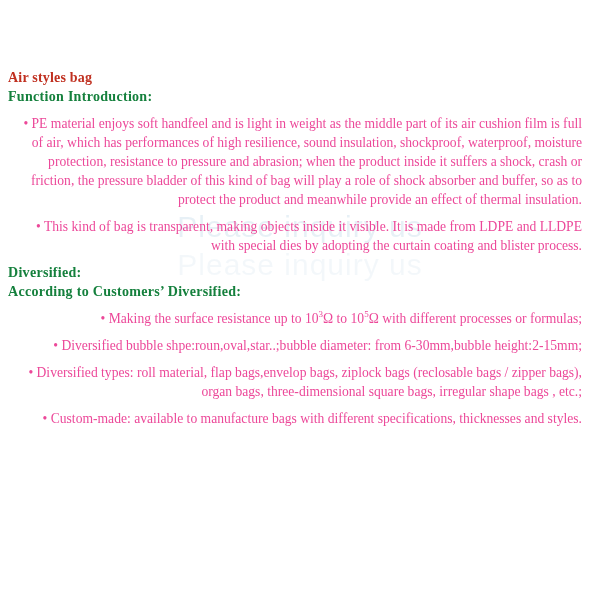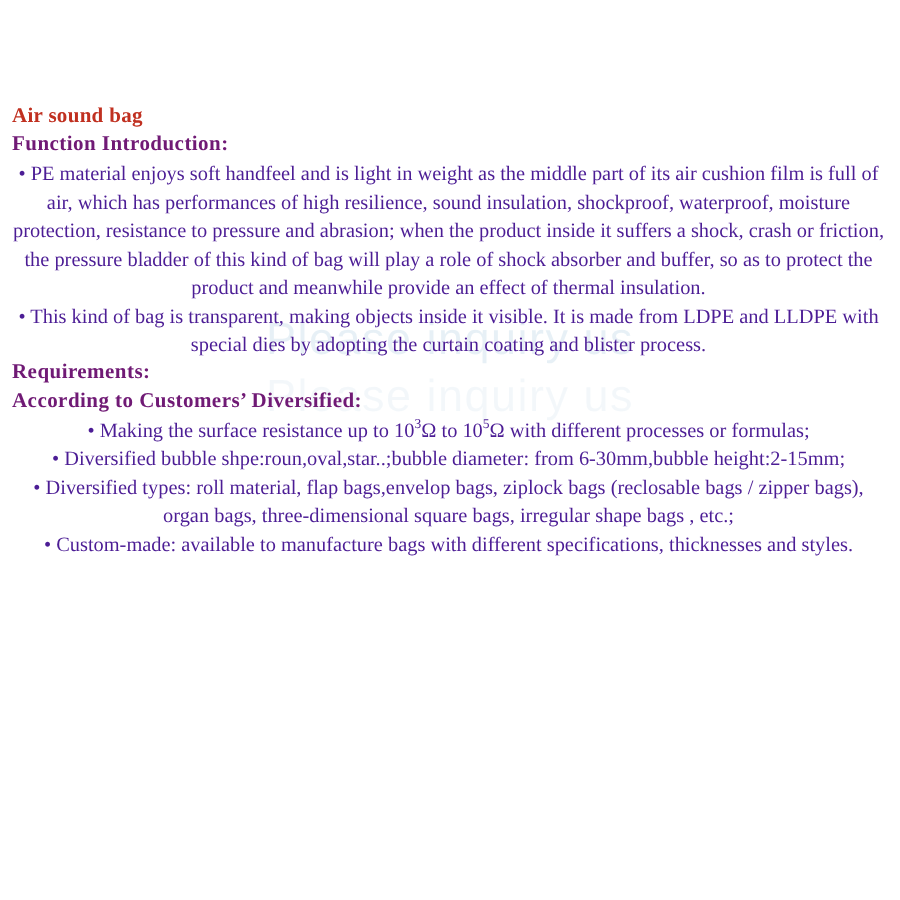--- a/index.html
+++ b/index.html
@@ -25,28 +25,28 @@
     line-height: 19px;
     margin: 0;
     letter-spacing: 0.2px;
   }
   .heading {
     font-size: 14px;
     font-weight: bold;
     line-height: 19px;
     margin: 0;
     letter-spacing: 0.3px;
-    color: #701a75;
+    color: #15803d;
   }
   .para {
-    margin: 0;
+    margin: 8px;
     font-size: 13.6px;
     line-height: 19px;
-    color: #4c1d95;
-    text-align: center;
+    color: #ec4899;
+    text-align: right;
   }
   sup {
     font-size: 9px;
     line-height: 0;
     vertical-align: super;
   }
   .watermark {
     position: absolute;
     left: 0;
     right: 0;
@@ -62,28 +62,28 @@
   .wm2 { top: 248px; opacity: 0.045; }
 </style>
 </head>
 <body>
 
 <div class="watermark wm1">Please inquiry us</div>
 <div class="watermark wm2">Please inquiry us</div>
 
 <div class="page">
 
-  <p class="doc-title">Air sound bag</p>
+  <p class="doc-title">Air styles bag</p>
 
   <p class="heading">Function Introduction:</p>
   <p class="para">• PE material enjoys soft handfeel and is light in weight as the middle part of its air cushion film is full of air, which has performances of high resilience, sound insulation, shockproof, waterproof, moisture protection, resistance to pressure and abrasion; when the product inside it suffers a shock, crash or friction, the pressure bladder of this kind of bag will play a role of shock absorber and buffer, so as to protect the product and meanwhile provide an effect of thermal insulation.</p>
 
   <p class="para">• This kind of bag is transparent, making objects inside it visible. It is made from LDPE and LLDPE with special dies by adopting the curtain coating and blister process.</p>
 
-  <p class="heading">Requirements:</p>
+  <p class="heading">Diversified:</p>
 
   <p class="heading">According to Customers’ Diversified:</p>
 
   <p class="para"><span>• Making the surface resistance up to 10</span><sup>3</sup><span>Ω to 10</span><sup>5</sup><span>Ω with different processes or formulas;</span></p>
 
   <p class="para">• Diversified bubble shpe:roun,oval,star..;bubble diameter: from 6-30mm,bubble height:2-15mm;</p>
   <p class="para">• Diversified types: roll material, flap bags,envelop bags, ziplock bags (reclosable bags / zipper bags), organ bags, three-dimensional square bags, irregular shape bags , etc.;</p>
   <p class="para">• Custom-made: available to manufacture bags with different specifications, thicknesses and styles.</p>
 
 </div>

